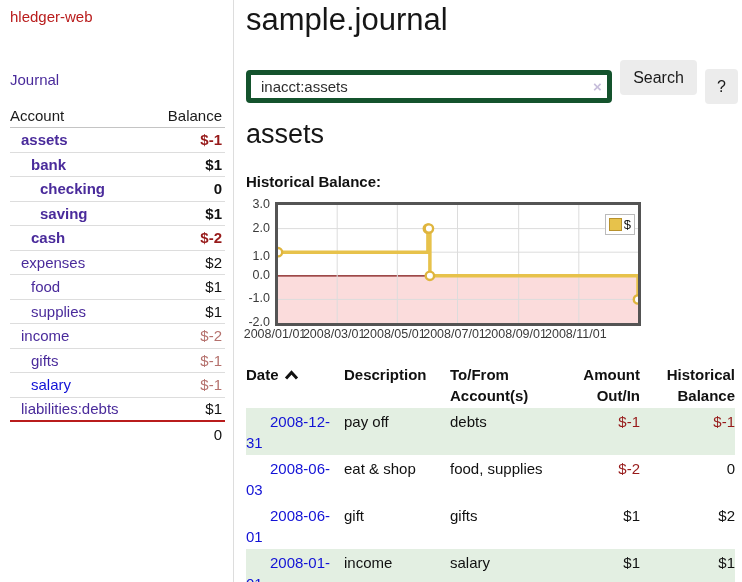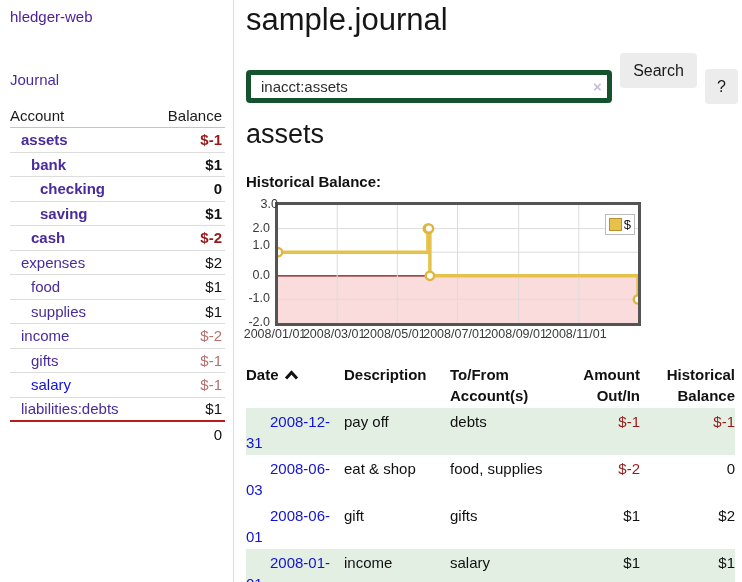--- a/index.html
+++ b/index.html
@@ -7,21 +7,21 @@
   body {
     width:742px; height:582px; position:relative; overflow:hidden;
     background:#ffffff; color:#111;
     font-family:"Liberation Sans", sans-serif;
   }
   .abs { position:absolute; }
   a { text-decoration:none; cursor:pointer; }
 
   
   #separator { left:233px; top:0; width:1px; height:582px; background:#ddd; }
-  #brand { left:10px; top:8px; font-size:15px; color:#4c1d95; }
+  #brand { left:10px; top:8px; font-size:15px; color:#b91c1c; }
   #journal-link { left:10px; top:71px; font-size:15px; color:#4a2b9b; }
 
   #side-table { left:10px; top:104px; width:215px; font-size:15px; }
   .srow {
     display:flex; justify-content:space-between; align-items:center;
     height:24.5px; border-bottom:1px solid #ddd; padding-right:3px;gap:30px;
   }
   .srow.head { height:24px; border-bottom:1px solid #c4c4c4; color:#1a1a1a; }
   .srow.last-acct { border-bottom:2px solid #b91c1c; }
   .srow.total { border-bottom:none; justify-content:flex-end; height:24px; }
@@ -41,21 +41,21 @@
     left:246px; top:70px; width:366px; height:33px;
     border:5px solid #14532d; border-radius:4px;
     font-family:"Liberation Sans",sans-serif; font-size:15px; color:#2e2e2e;
     padding:0 28px 0 10px; outline:none;
   }
   #clear-x { left:593px; top:78px; font-size:15px; font-weight:bold; color:#c7bedb; cursor:pointer; }
   .btn {
     background:#ececec; border:none; border-radius:4px;
     font-family:"Liberation Sans",sans-serif; font-size:16px; color:#1a1a1a; cursor:pointer;
   }
-  #search-btn { left:620px; top:53px; width:77px; height:35px; }
+  #search-btn { left:620px; top:60px; width:77px; height:35px; }
   #help-btn { left:705px; top:69px; width:33px; height:35px; }
 
   #account-title { left:246px; top:119px; font-size:27px; font-weight:normal; color:#161616; margin:0; }
   #chart-title { left:246px; top:173px; font-size:15px; font-weight:bold; }
 
   
   #plot {
     left:275px; top:202px; width:366px; height:124px;
     border:3px solid #545454; background:#fff;
   }
@@ -174,23 +174,23 @@
       <circle cx="150.9041095890411" cy="23.6" r="4.2" fill="#ffffff" stroke="#dfb53e" stroke-width="2.4"></circle>
       <circle cx="151.8904109589041" cy="70.8" r="4.2" fill="#ffffff" stroke="#dfb53e" stroke-width="2.4"></circle>
       <circle cx="360" cy="94.4" r="4.2" fill="#ffffff" stroke="#dfb53e" stroke-width="2.4"></circle>
     </svg>
   <div id="legend">
     <span class="swatch"></span>
     <span class="lab">$</span>
   </div>
 </div>
 <div id="ticks">
-    <div class="abs ytick" style="left: 244px; top: 197px;">3.0</div>
+    <div class="abs ytick" style="left: 236px; top: 197px;">3.0</div>
     <div class="abs ytick" style="left: 236px; top: 220.6px;">2.0</div>
-    <div class="abs ytick" style="left: 236px; top: 238px;">1.0</div>
+    <div class="abs ytick" style="left: 236px; top: 249px;">1.0</div>
     <div class="abs ytick" style="left: 236px; top: 267.8px;">0.0</div>
     <div class="abs ytick" style="left: 236px; top: 291.4px;">-1.0</div>
     <div class="abs ytick" style="left: 236px; top: 315px;">-2.0</div>
     <div class="abs xtick" style="left: 242px;">2008/01/01</div>
     <div class="abs xtick" style="left: 301.178px;">2008/03/01</div>
     <div class="abs xtick" style="left: 361.342px;">2008/05/01</div>
     <div class="abs xtick" style="left: 421.507px;">2008/07/01</div>
     <div class="abs xtick" style="left: 482.658px;">2008/09/01</div>
     <div class="abs xtick" style="left: 542.822px;">2008/11/01</div>
   </div>

